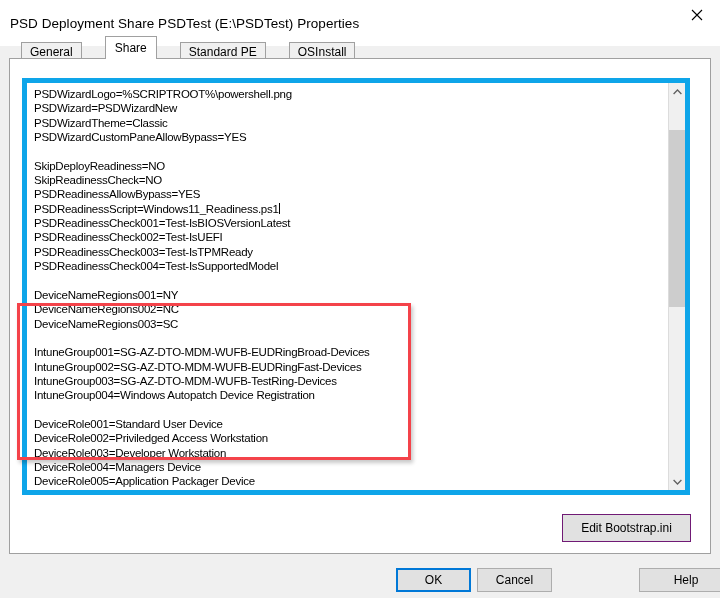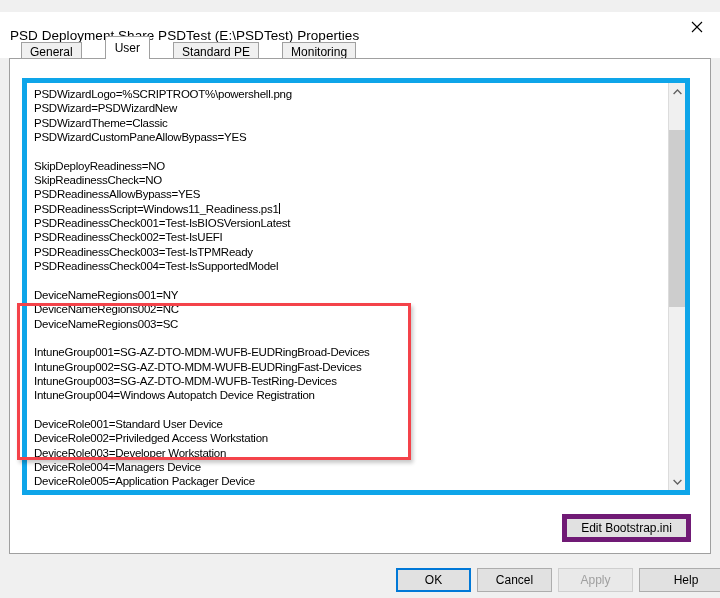--- a/index.html
+++ b/index.html
@@ -13,21 +13,21 @@
     font-family: "Liberation Sans", sans-serif;
     font-size: 12px;
     color: #000;
     overflow: hidden;
     position: relative;
   }
 
   
   #titlebar {
     position: absolute;
-    left: 0; top: 12px;
+    left: 0; top: 0;
     width: 720px; height: 46px;
     background: #ffffff;
     display: flex;
     align-items: center;
   }
   #title-text {
     margin-left: 10px;
     font-size: 13.5px;
     color: #000;
     white-space: nowrap;
@@ -158,21 +158,21 @@
     pointer-events: none;
     box-shadow: 2px 3px 4px rgba(0,0,0,0.22);
   }
 
   
   #edit-bootstrap-button {
     position: absolute;
     left: 562px; top: 514px;
     width: 129px; height: 28px;
     background: #e1e1e1;
-    border: 5px solid #701a75;
+    border: 1px solid #701a75;
     font-family: "Liberation Sans", sans-serif;
     font-size: 12px;
     color: #000;
     box-sizing: border-box;
     cursor: default;
     display: flex;
     align-items: center;
     justify-content: center;
   }
 
@@ -210,23 +210,23 @@
   <div id="title-text">PSD Deployment Share PSDTest (E:\PSDTest) Properties</div>
   <div id="close-button">
     <svg width="12" height="12" viewBox="0 0 12 12" aria-hidden="true">
       <path d="M1 1 L11 11 M11 1 L1 11" stroke="#000" stroke-width="1.1" fill="none"></path>
     </svg>
   </div>
 </div>
 
 <div id="tabstrip">
   <div class="tab">General</div>
-  <div class="tab active">User</div>
+  <div class="tab active">Share</div>
   <div class="tab">Standard PE</div>
-  <div class="tab">Monitoring</div>
+  <div class="tab">OSInstall</div>
 </div>
 
 <div id="tabpanel"></div>
 
 <div id="rules-editor">
   <div id="rules-text"><span>PSDWizardLogo=%SCRIPTROOT%\powershell.png
 PSDWizard=PSDWizardNew
 PSDWizardTheme=Classic
 PSDWizardCustomPaneAllowBypass=YES
 
@@ -273,15 +273,14 @@
   </div>
 </div>
 
 <div id="highlight-box"></div>
 
 <div id="edit-bootstrap-button">Edit Bootstrap.ini</div>
 
 <div id="dialog-buttons">
   <div class="dlg-btn" id="btn-ok">OK</div>
   <div class="dlg-btn" id="btn-cancel">Cancel</div>
-  <div class="dlg-btn" id="btn-apply">Apply</div>
   <div class="dlg-btn" id="btn-help">Help</div>
 </div>
 
 </body></html>

